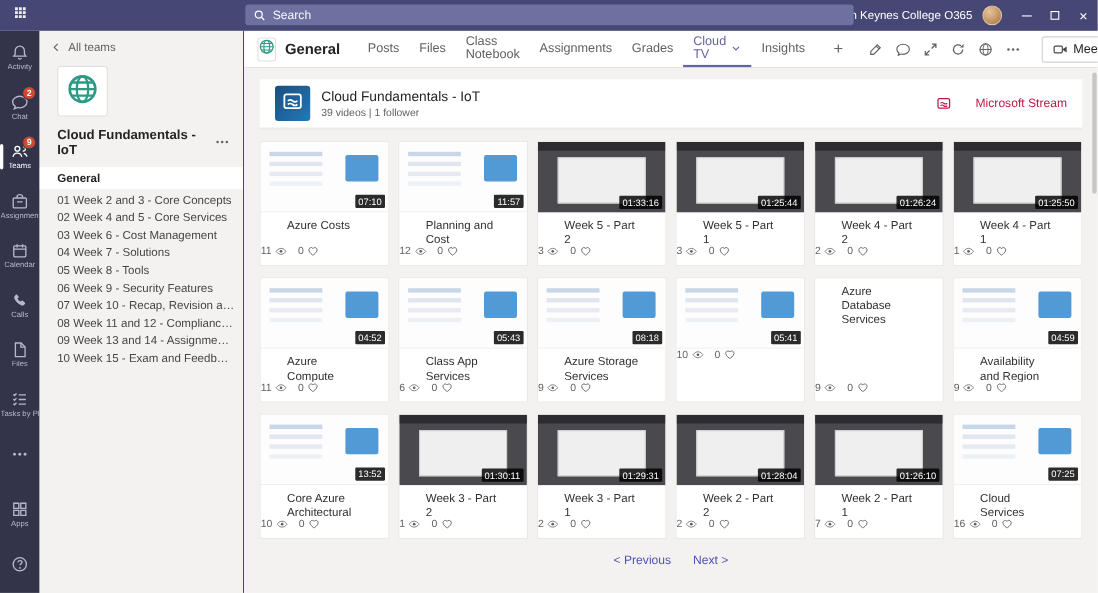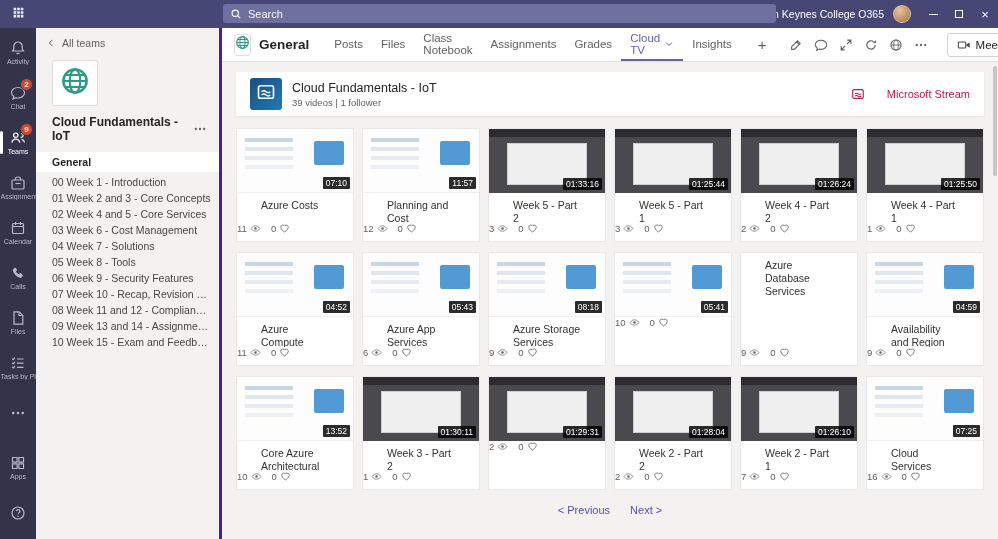--- a/index.html
+++ b/index.html
@@ -30,21 +30,21 @@
   .rail { width: 36px; background: #33344a; color: #b9b7d0; display: flex; flex-direction: column; padding-top: 2px; flex-shrink: 0; }
   .rail-item { position: relative; height: 45px; display: flex; flex-direction: column; align-items: center; justify-content: center; gap: 2px; cursor: pointer; }
   .rail-item.active { color: #fff; }
   .rail-item.active::before { content: ''; position: absolute; left: 0; top: 11px; bottom: 11px; width: 2.5px; background: #fff; border-radius: 2px; }
   .ricon svg { width: 16px; height: 16px; display: block; }
   .rlabel { font-size: 7px; max-width: 35px; overflow: hidden; white-space: nowrap; }
   .rail-badge { position: absolute; top: 3px; right: 3px; min-width: 13px; height: 13px; border-radius: 8px; background: #cc4a31; color: #fff; font-size: 8px; font-weight: bold; display: flex; align-items: center; justify-content: center; padding: 0 2px; border: 1px solid #33344a; z-index: 2; }
   .rail-spacer { flex: 1; }
 
   
-  .sidebar { width: 186px; background: #f3f2f1; border-right: 3px solid #4c1d95; display: flex; flex-direction: column; flex-shrink: 0; overflow: hidden; }
+  .sidebar { width: 186px; background: #f3f2f1; border-right: 1px solid #4c1d95; display: flex; flex-direction: column; flex-shrink: 0; overflow: hidden; }
   .back-row { display: flex; align-items: center; gap: 6px; padding: 9px 12px 2px 10px; color: #616161; font-size: 10.5px; cursor: pointer; }
   .back-row .chev-l svg { width: 10px; height: 10px; display: block; }
   .team-avatar { width: 46px; height: 46px; margin: 9px 16px 2px; border-radius: 3px; background: #fff; border: 1px solid #e1dfdd; display: flex; align-items: center; justify-content: center; color: #2e9a86; }
   .team-avatar svg { width: 30px; height: 30px; }
   .team-title-row { display: flex; align-items: center; justify-content: space-between; padding: 7px 12px 7px 16px; }
   .team-name { font-weight: bold; font-size: 12px; color: #252423; }
   .team-more { color: #616161; cursor: pointer; }
   .team-more svg { width: 14px; height: 14px; display: block; }
   .channel-list { margin-top: 2px; }
   .channel { font-size: 10.5px; color: #484644; padding: 1px 8px 1px 16px; line-height: 14px; cursor: pointer; white-space: nowrap; overflow: hidden; text-overflow: ellipsis; }
@@ -266,21 +266,20 @@
       <span class="team-more">
           <svg viewBox="0 0 16 16">
             <circle cx="3.2" cy="8" r="1.3" fill="currentColor"></circle>
             <circle cx="8" cy="8" r="1.3" fill="currentColor"></circle>
             <circle cx="12.8" cy="8" r="1.3" fill="currentColor"></circle>
           </svg>
         </span>
     </div>
     <div class="channel-list" id="channels">
         <div class="channel active">General</div>
-        <div class="channel">00 Week 1 - Introduction</div>
         <div class="channel">01 Week 2 and 3 - Core Concepts</div>
         <div class="channel">02 Week 4 and 5 - Core Services</div>
         <div class="channel">03 Week 6 - Cost Management</div>
         <div class="channel">04 Week 7 - Solutions</div>
         <div class="channel">05 Week 8 - Tools</div>
         <div class="channel">06 Week 9 - Security Features</div>
         <div class="channel">07 Week 10 - Recap, Revision and Review</div>
         <div class="channel">08 Week 11 and 12 - Compliance Features</div>
         <div class="channel">09 Week 13 and 14 - Assignment and Revision</div>
         <div class="channel">10 Week 15 - Exam and Feedback</div>
@@ -555,21 +554,21 @@
                 <svg viewBox="0 0 16 16">
                   <path fill="none" stroke="currentColor" stroke-width="1.2" d="M8 13S2.5 9.7 2.5 6.2C2.5 4.4 4 3 5.7 3 6.9 3 7.7 3.6 8 4.3 8.3 3.6 9.1 3 10.3 3 12 3 13.5 4.4 13.5 6.2 13.5 9.7 8 13 8 13z"></path>
                 </svg>
               </span>
             </div>
           </div>
           <div class="card">
             <div class="thumb slide">
               <span class="duration">05:43</span>
             </div>
-            <div class="vtitle">Azure App Services</div>
+            <div class="vtitle">Class App Services</div>
             <div class="vstats">
               <span class="views">6</span>
               <span>
                 <svg viewBox="0 0 16 16">
                   <path fill="none" stroke="currentColor" d="M1.5 8s2.5-4 6.5-4 6.5 4 6.5 4-2.5 4-6.5 4S1.5 8 1.5 8z"></path>
                   <circle cx="8" cy="8" r="1.8" fill="currentColor"></circle>
                 </svg>
               </span>
               <span class="likes">0</span>
               <span>
@@ -698,20 +697,21 @@
                 <svg viewBox="0 0 16 16">
                   <path fill="none" stroke="currentColor" stroke-width="1.2" d="M8 13S2.5 9.7 2.5 6.2C2.5 4.4 4 3 5.7 3 6.9 3 7.7 3.6 8 4.3 8.3 3.6 9.1 3 10.3 3 12 3 13.5 4.4 13.5 6.2 13.5 9.7 8 13 8 13z"></path>
                 </svg>
               </span>
             </div>
           </div>
           <div class="card">
             <div class="thumb screen">
               <span class="duration">01:29:31</span>
             </div>
+            <div class="vtitle">Week 3 - Part 1</div>
             <div class="vstats">
               <span class="views">2</span>
               <span>
                 <svg viewBox="0 0 16 16">
                   <path fill="none" stroke="currentColor" d="M1.5 8s2.5-4 6.5-4 6.5 4 6.5 4-2.5 4-6.5 4S1.5 8 1.5 8z"></path>
                   <circle cx="8" cy="8" r="1.8" fill="currentColor"></circle>
                 </svg>
               </span>
               <span class="likes">0</span>
               <span>

